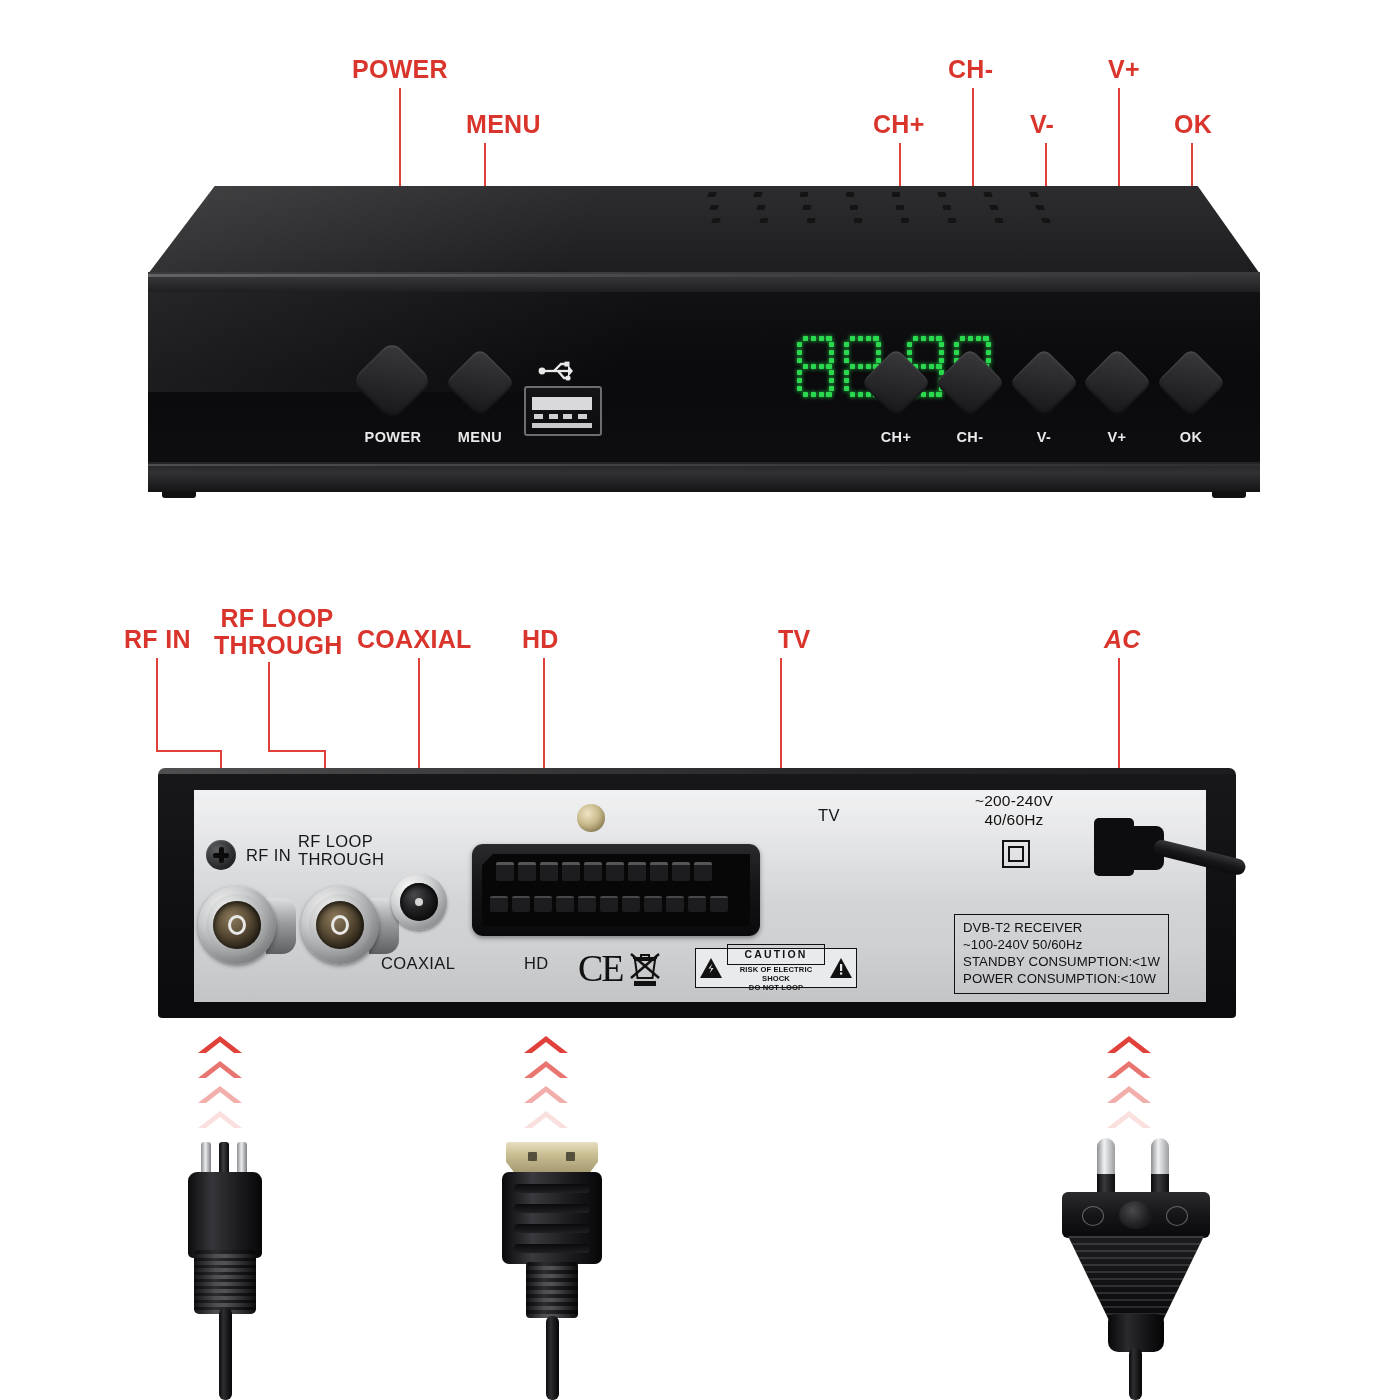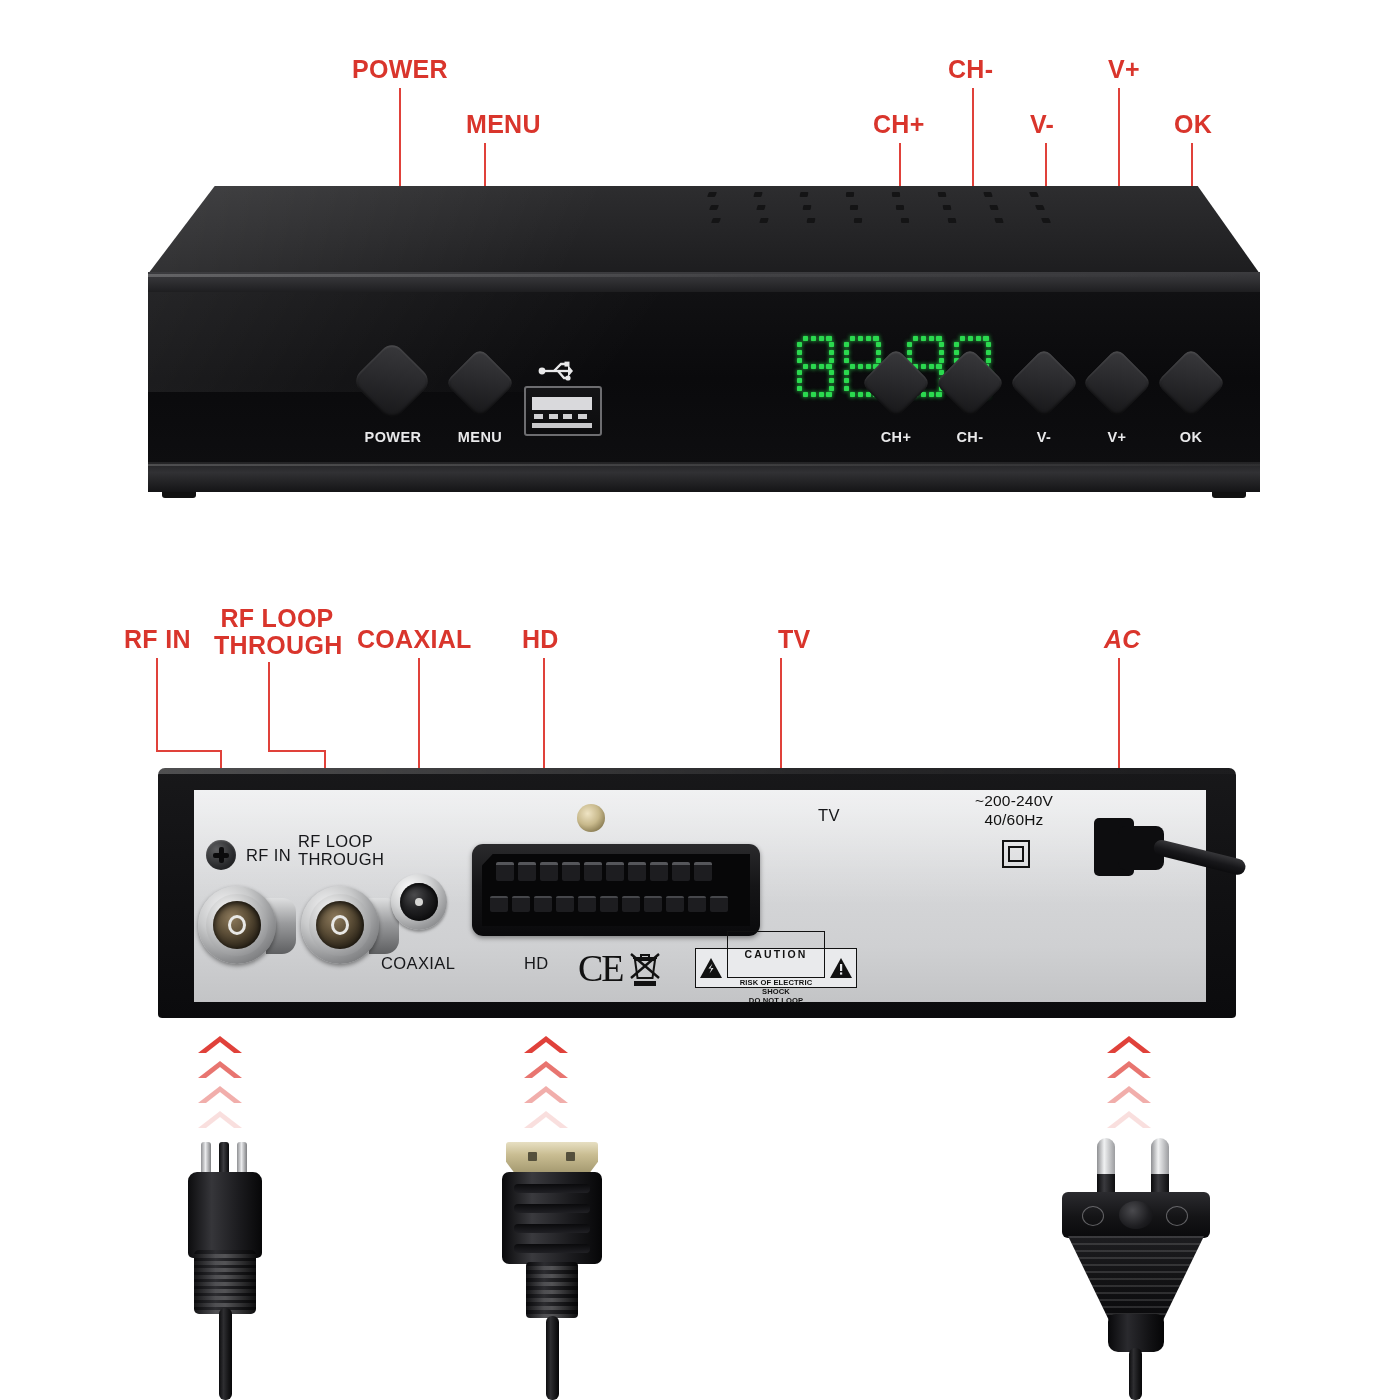--- a/index.html
+++ b/index.html
@@ -148,21 +148,21 @@
       border-top:3px solid #55565a;border-radius:2px;}
   .pin.small{width:18px;height:14px;border-top:2px solid #46474b;}
 
   
   .caution{position:absolute;border:1.6px solid #111;background:#e9eaec;
       display:flex;align-items:center;padding:2px 4px;gap:5px;}
   .tri{width:0;height:0;border-left:11px solid transparent;border-right:11px solid transparent;
        border-bottom:20px solid #111;position:relative;}
   .caution-mid{flex:1;text-align:center;}
   .caution-title{border:1.4px solid #111;font-size:10.5px;font-weight:bold;letter-spacing:2.2px;
-      color:#111;padding:16px 2px;line-height:1.25;}
+      color:#111;padding:3px 2px;line-height:1.25;}
   .caution-sub{font-size:7.6px;font-weight:bold;color:#111;line-height:1.2;letter-spacing:.1px;}
 
   .specbox{position:absolute;border:1.5px solid #111;padding:5px 8px;
       color:#111;font-size:13.2px;line-height:1.28;letter-spacing:.1px;white-space:nowrap;}
 
   .volt{position:absolute;color:#111;font-size:15.5px;line-height:1.22;text-align:center;
       letter-spacing:.2px;}
   .classII{position:absolute;width:24px;height:24px;border:2.2px solid #111;}
   .classII i{position:absolute;left:4px;top:4px;right:4px;bottom:4px;border:2.2px solid #111;display:block;}
 
@@ -663,20 +663,26 @@
   </div>
 
   <div class="volt" style="left:786px;top:24px;width:140px;">
     <div>~200-240V</div>
     <div>40/60Hz</div>
   </div>
   <div class="classII" style="left:844px;top:72px;">
       <i></i>
     </div>
 
+  <div class="specbox" style="left:796px;top:146px;">
+    <div>DVB-T2 RECEIVER</div>
+    <div>~100-240V 50/60Hz</div>
+    <div>STANDBY CONSUMPTION:&lt;1W</div>
+    <div>POWER CONSUMPTION:&lt;10W</div>
+  </div>
 
   <div class="ac-grommet" style="left:936px;top:50px;width:40px;height:58px;"></div>
   <div class="ac-grommet" style="left:960px;top:58px;width:46px;height:44px;border-radius:8px;"></div>
   <div class="ac-cord" style="left:996px;top:70px;width:94px;transform:rotate(14deg);transform-origin:left center;"></div>
 </div>
 
 <div id="arrows-rf" style="position: absolute; left: 198px; top: 1036px;">
     <div class="chev" style="left: 0px; top: 0px; opacity: 1; border-bottom-color: rgb(224, 65, 58);">
       <i></i>
     </div>

